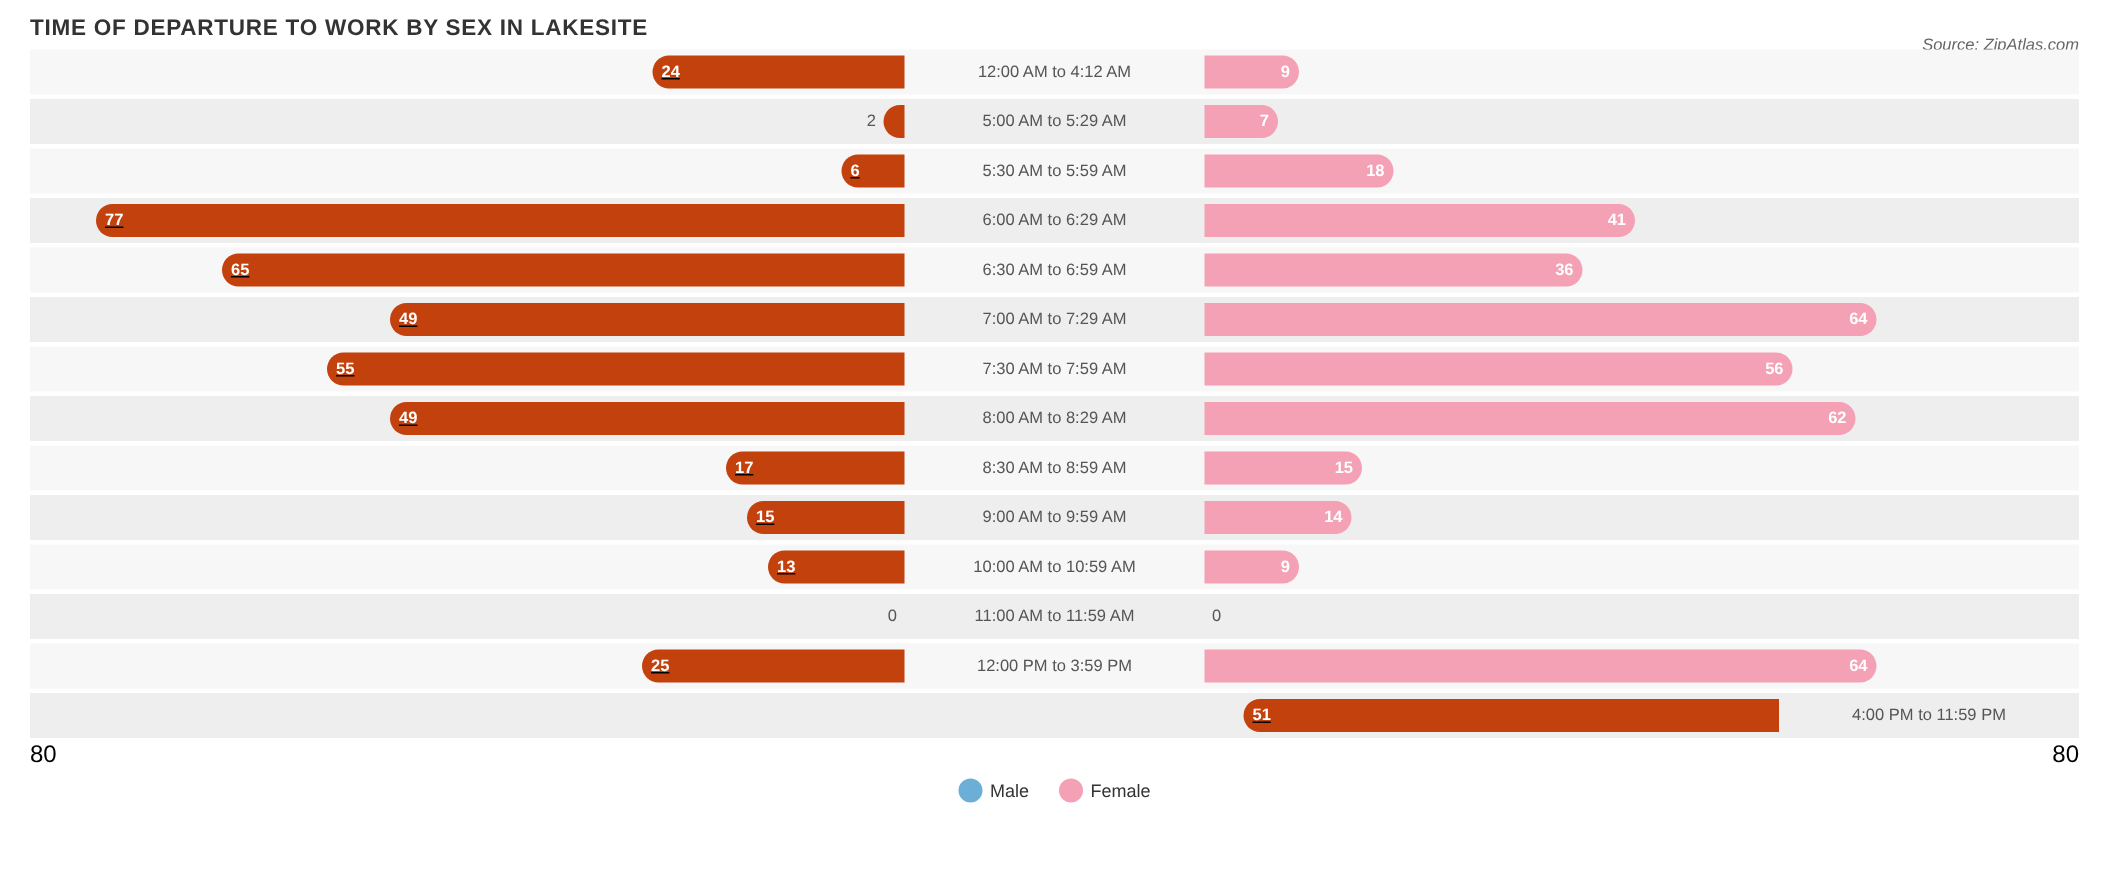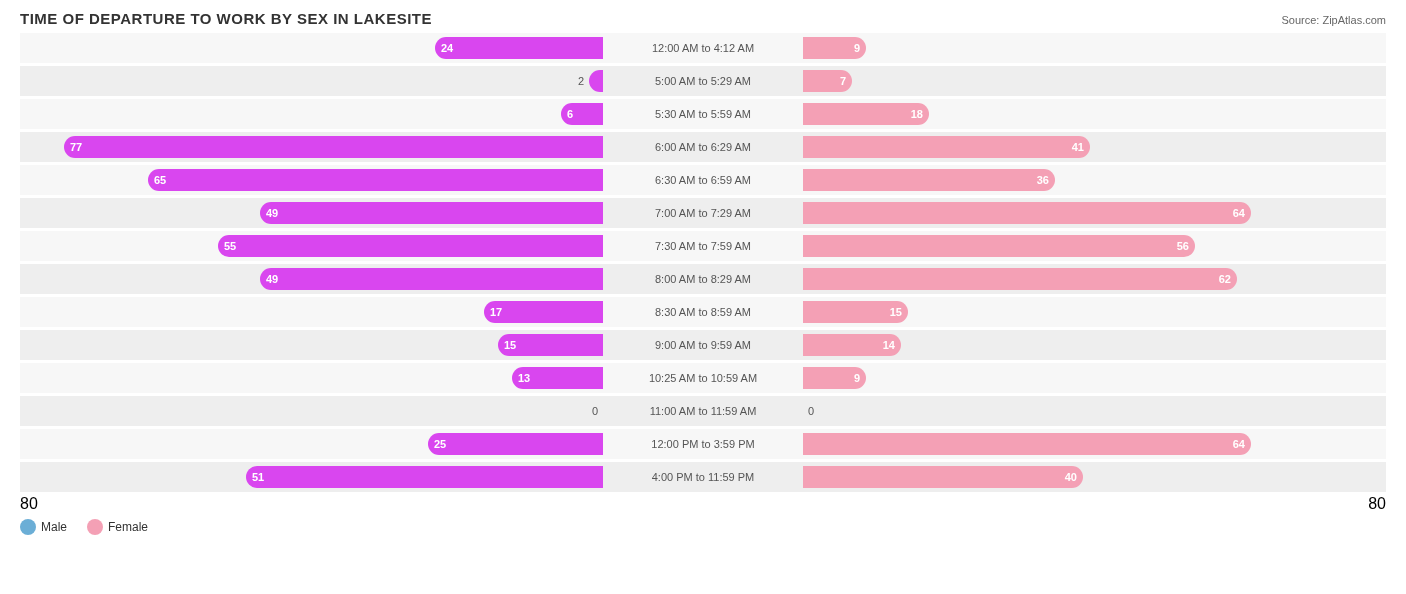--- a/index.html
+++ b/index.html
@@ -21,24 +21,25 @@
     .chart-title {
       font-size: 15px;
       font-weight: bold;
       color: #333;
       text-transform: uppercase;
       letter-spacing: 0.5px;
       margin-bottom: 6px;
     }
     .source-text {
       position: absolute;
-      top: 14px;
+      top: 24px;
       right: 20px;
       font-size: 11px;
       color: #666;
+      font-style: italic;
     }
     .rows-area {
       margin-top: 4px;
     }
     .bar-row {
       display: flex;
       align-items: center;
       height: 30px;
       margin-bottom: 3px;
       position: relative;
@@ -67,27 +68,28 @@
     .right-area {
       flex: 1;
       display: flex;
       justify-content: flex-start;
       align-items: center;
       height: 22px;
       position: relative;
     }
     .male-bar {
       height: 22px;
-      background: #d946ef;
+      background: #c2410c;
       border-radius: 11px 0 0 11px;
       display: flex;
       align-items: center;
       justify-content: flex-start;
       padding-left: 6px;
       position: relative;
+      text-decoration: underline;
     }
     .female-bar {
       height: 22px;
       background: #f4a0b5;
       border-radius: 0 11px 11px 0;
       display: flex;
       align-items: center;
       justify-content: flex-end;
       padding-right: 6px;
       position: relative;
@@ -104,20 +106,21 @@
       white-space: nowrap;
     }
     .bar-value-outside-right {
       font-size: 11px;
       color: #555;
       margin-left: 5px;
       white-space: nowrap;
     }
     .legend {
       display: flex;
+      justify-content: center;
       align-items: center;
       gap: 20px;
       margin-top: 6px;
     }
     .legend-item {
       display: flex;
       align-items: center;
       gap: 5px;
       font-size: 12px;
       color: #333;
@@ -294,21 +297,21 @@
             <span class="bar-value-inside">14</span>
           </div>
         </div>
       </div>
       <div class="bar-row">
         <div class="left-area">
           <div class="male-bar" style="width: 91px;">
             <span class="bar-value-inside">13</span>
           </div>
         </div>
-        <div class="center-label">10:25 AM to 10:59 AM</div>
+        <div class="center-label">10:00 AM to 10:59 AM</div>
         <div class="right-area">
           <div class="female-bar" style="width: 63px;">
             <span class="bar-value-inside">9</span>
           </div>
         </div>
       </div>
       <div class="bar-row">
         <div class="left-area">
           <span class="bar-value-outside-left">0</span>
         </div>
@@ -330,25 +333,20 @@
           </div>
         </div>
       </div>
       <div class="bar-row">
         <div class="left-area">
           <div class="male-bar" style="width: 357px;">
             <span class="bar-value-inside">51</span>
           </div>
         </div>
         <div class="center-label">4:00 PM to 11:59 PM</div>
-        <div class="right-area">
-          <div class="female-bar" style="width: 280px;">
-            <span class="bar-value-inside">40</span>
-          </div>
-        </div>
       </div>
     </div>
 
   <div class="axis-row">
     <div class="axis-left">
       <span>80</span>
     </div>
     <div class="axis-spacer"></div>
     <div class="axis-right">
       <span>80</span>

